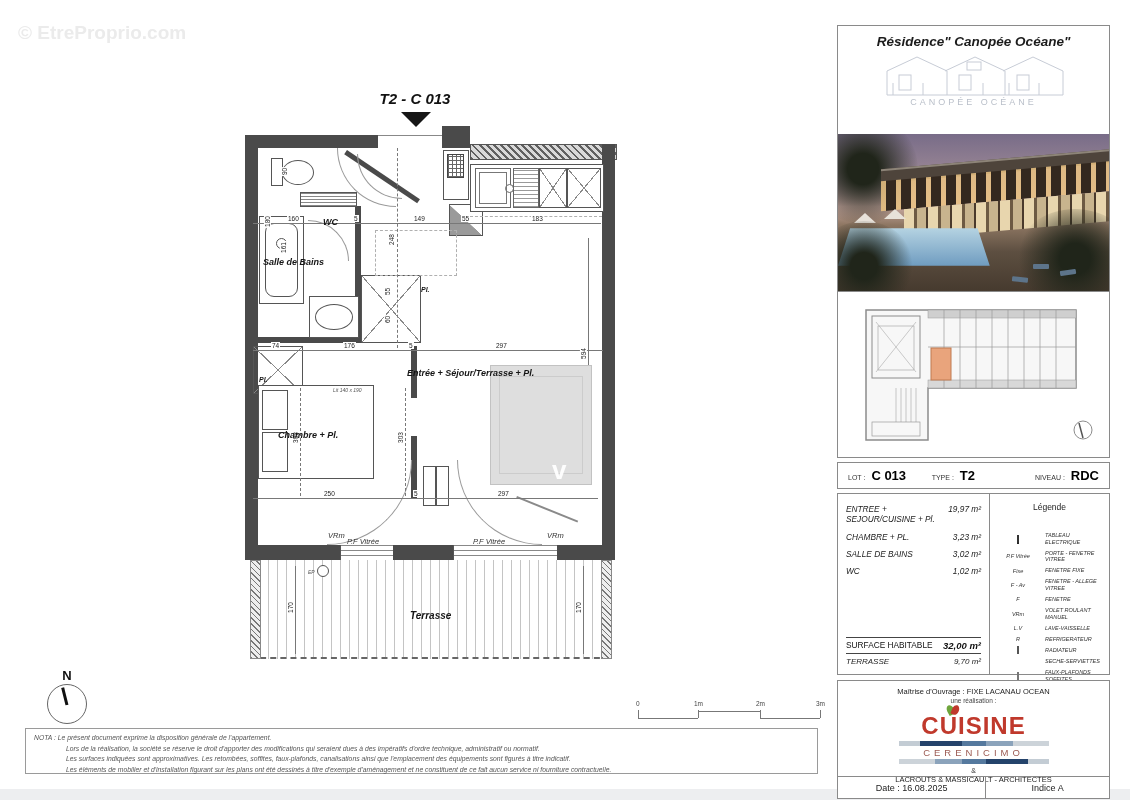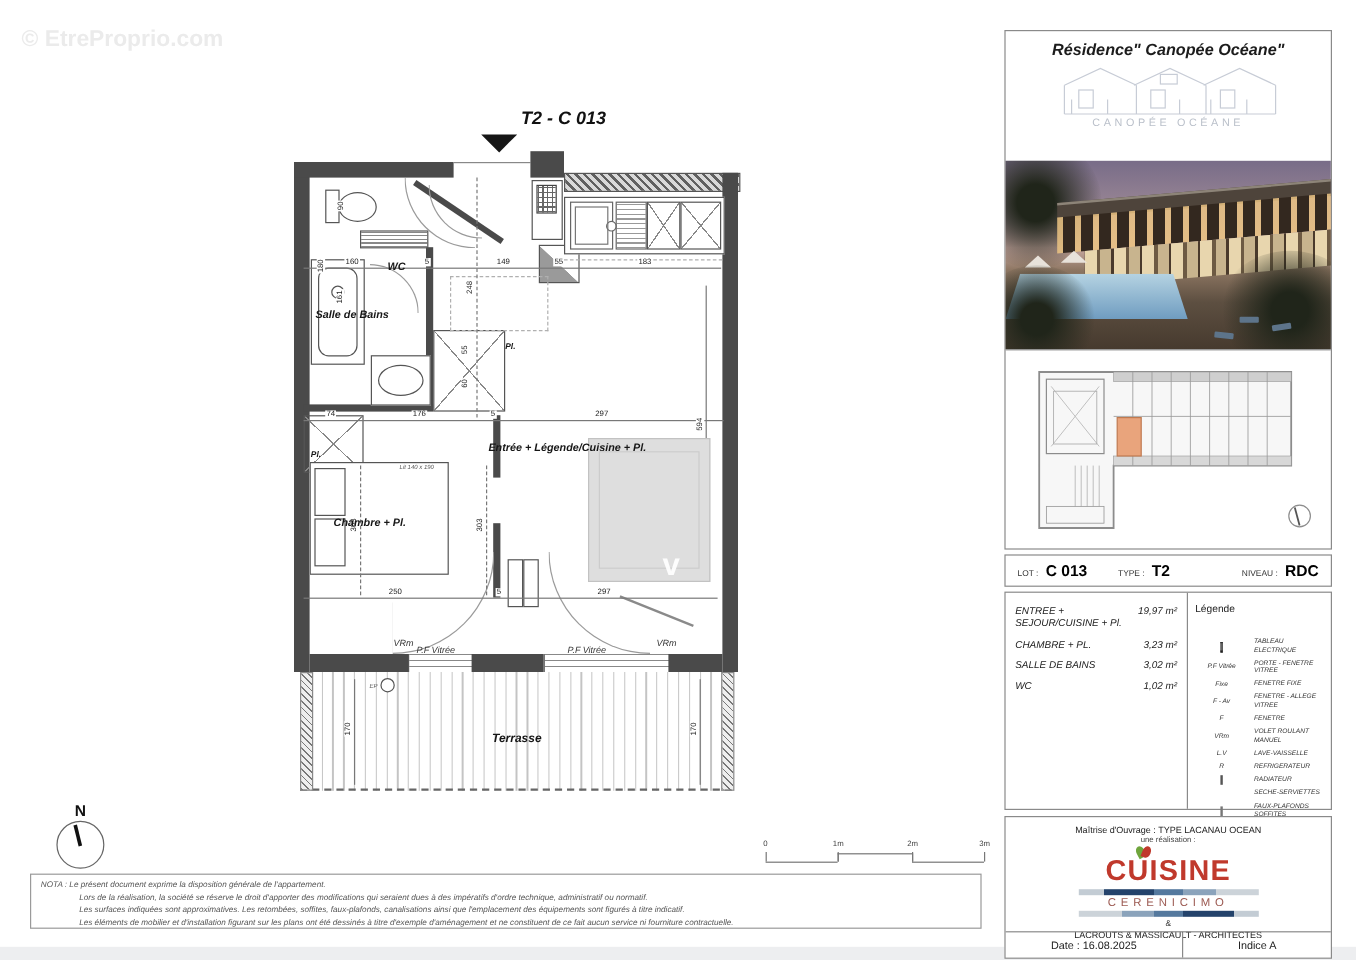--- a/index.html
+++ b/index.html
@@ -9,21 +9,21 @@
   
   .wm-topleft{position:absolute;left:18px;top:22px;font:bold 19px "Liberation Sans",sans-serif;color:#ebebeb;}
   .wm-center{position:absolute;left:455px;top:248px;font:bold 118px/0.80 "Liberation Sans",sans-serif;
              color:#fff;opacity:.93;letter-spacing:-4px;z-index:30;pointer-events:none;}
   .wm-center .l2{margin-left:-14px;display:block;}
   .wm-small{position:absolute;left:552px;top:455px;font:bold 26px "Liberation Sans",sans-serif;color:#fff;opacity:.95;z-index:30;}
   
   .plan{position:absolute;left:25px;top:88px;width:610px;height:606px;}
   .w{position:absolute;background:#4a4a4a;}
   .hatchw{position:absolute;background:repeating-linear-gradient(45deg,#606060 0 2px,#d9d9d9 2px 5px);border:1px solid #555;}
-  .plan-title{position:absolute;left:300px;top:2px;width:180px;text-align:right;
+  .plan-title{position:absolute;left:300px;top:2px;width:180px;text-align:center;
               font:bold italic 15px "Liberation Sans",sans-serif;color:#111;}
   .entry-tri{position:absolute;left:376px;top:24px;width:0;height:0;
              border-left:15px solid transparent;border-right:15px solid transparent;border-top:15px solid #161616;}
   .rlabel{position:absolute;font:bold italic 9px/1.1 "Liberation Sans",sans-serif;color:#161616;white-space:nowrap;z-index:6;}
   .rlabel.big{font-size:10px;}
   .wlabel{position:absolute;font:italic 7.5px "Liberation Sans",sans-serif;color:#333;white-space:nowrap;z-index:6;}
   .tiny{position:absolute;font:italic 5px "Liberation Sans",sans-serif;color:#555;white-space:nowrap;}
   .dimh{position:absolute;height:0;border-top:1px solid #787878;}
   .dimv{position:absolute;width:0;border-left:1px solid #787878;}
   .dimv.dot{border-left-style:dashed;}
@@ -102,21 +102,21 @@
   .areas-col{width:152px;border-right:1px solid #8a8a8a;padding:10px 8px 6px;box-sizing:border-box;position:relative;}
   .arow{display:flex;justify-content:space-between;font:italic 8.3px/1.25 "Liberation Sans",sans-serif;color:#222;margin-bottom:7px;}
   .arow .al{width:95px;}
   .arow .av{white-space:nowrap;}
   .totals{position:absolute;left:8px;right:8px;bottom:8px;}
   .hab{display:flex;justify-content:space-between;border-top:1px solid #444;border-bottom:1px solid #444;
        padding:2px 0;font:8.3px "Liberation Sans",sans-serif;color:#111;}
   .hab .hv{font-weight:bold;font-size:9.5px;font-style:italic;}
   .ter{display:flex;justify-content:space-between;font:italic 8px "Liberation Sans",sans-serif;color:#222;padding-top:3px;}
   .legend-col{flex:1;padding:8px 6px;box-sizing:border-box;}
-  .leg-title{font:8.5px "Liberation Sans",sans-serif;color:#222;margin-bottom:20px;}
+  .leg-title{font:8.5px "Liberation Sans",sans-serif;color:#222;margin-bottom:20px;text-align:center;}
   .leg-row{display:flex;align-items:center;margin-bottom:4.5px;}
   .leg-key{width:44px;text-align:center;font:italic 5.5px "Liberation Sans",sans-serif;color:#333;flex:none;}
   .leg-desc{font:italic 5.5px/1.2 "Liberation Sans",sans-serif;color:#333;padding-left:5px;}
   .ico-tableau{width:28px;height:8px;margin:0 auto;border:1px solid #333;border-bottom:2px solid #222;
       background:repeating-linear-gradient(90deg,#444 0 2px,#fff 2px 4px);}
   .ico-rad{width:40px;height:7px;margin:0 auto;border:1px solid #555;background:linear-gradient(90deg,transparent 0 32px,#555 32px 33px,transparent 33px);}
   .ico-seche{width:30px;height:7px;margin:0 auto;background:repeating-linear-gradient(90deg,#3d3d3d 0 4px,#999 4px 5px);}
   .ico-faux{width:34px;height:10px;margin:0 auto;border:1px solid #777;background:repeating-linear-gradient(45deg,transparent 0 3px,#999 3px 4px);}
   .ico-gaine{width:28px;height:13px;margin:0 auto;border:1px solid #777;background:linear-gradient(to top right,#9a9a9a 49%,#fff 50%);}
   .sb-real{top:680px;height:119px;text-align:center;}
@@ -194,21 +194,21 @@
     <div class="fix" style="left:445px;top:76px;width:132px;height:46px;"></div>
     <div class="sink" style="left:450px;top:80px;width:34px;height:38px;">
         <span class="tap"></span>
       </div>
     <div class="hob" style="left:488px;top:80px;width:24px;height:38px;"></div>
     <div class="xbox" style="left:514px;top:80px;width:26px;height:38px;"></div>
     <div class="xbox" style="left:542px;top:80px;width:32px;height:38px;"></div>
     <div class="dashrect" style="left:445px;top:128px;width:132px;height:0;border-width:1px 0 0 0;"></div>
 
     <div class="dashrect" style="left:350px;top:142px;width:80px;height:44px;"></div>
-    <div class="rlabel" style="left:382px;top:281px;">Entrée + Légende/Cuisine + Pl.</div>
+    <div class="rlabel" style="left:382px;top:281px;">Entrée + Séjour/Terrasse + Pl.</div>
     <div class="sofa"></div>
 
     <div class="fix" style="left:233px;top:297px;width:114px;height:92px;"></div>
     <div class="fix" style="left:237px;top:302px;width:24px;height:38px;"></div>
     <div class="fix" style="left:237px;top:344px;width:24px;height:38px;"></div>
     <div class="tiny" style="left:308px;top:299px;">Lit 140 x 190</div>
     <div class="rlabel" style="left:253px;top:343px;">Chambre + Pl.</div>
 
     <div class="arc br" style="left:302px;top:372px;width:84px;height:84px;"></div>
     <div class="arc bl" style="left:432px;top:372px;width:84px;height:84px;"></div>
@@ -395,20 +395,30 @@
           <span class="av">3,23 m²</span>
       </div>
       <div class="arow">
         <span class="al">SALLE DE BAINS</span>
           <span class="av">3,02 m²</span>
       </div>
       <div class="arow">
         <span class="al">WC</span>
           <span class="av">1,02 m²</span>
       </div>
+      <div class="totals">
+        <div class="hab">
+          <span>SURFACE HABITABLE</span>
+            <span class="hv">32,00 m²</span>
+        </div>
+        <div class="ter">
+          <span>TERRASSE</span>
+            <span>9,70 m²</span>
+        </div>
+      </div>
     </div>
     <div class="legend-col">
       <div class="leg-title">Légende</div>
       <div class="leg-row">
           <span class="leg-key"><span class="ico-tableau"></span></span>
           <span class="leg-desc">TABLEAU ELECTRIQUE</span>
         </div>
       <div class="leg-row">
           <span class="leg-key">P.F Vitrée</span>
           <span class="leg-desc">PORTE - FENETRE VITREE</span>
@@ -450,21 +460,21 @@
           <span class="leg-desc">FAUX-PLAFONDS SOFFITES</span>
         </div>
       <div class="leg-row">
           <span class="leg-key"><span class="ico-gaine"></span></span>
           <span class="leg-desc">GAINE TECHNIQUE</span>
         </div>
     </div>
   </div>
 
   <div class="sb-box sb-real">
-    <div class="real-owner">Maîtrise d'Ouvrage : TYPE LACANAU OCEAN</div>
+    <div class="real-owner">Maîtrise d'Ouvrage : FIXE LACANAU OCEAN</div>
     <div class="real-sub">une réalisation :</div>
     <div class="nacarat">
       <span class="leaf">
           <i class="g"></i>
           <i class="r"></i>
         </span>
       <span>CUISINE</span>
     </div>
     <div class="ceren">
       <div class="bar"></div>

